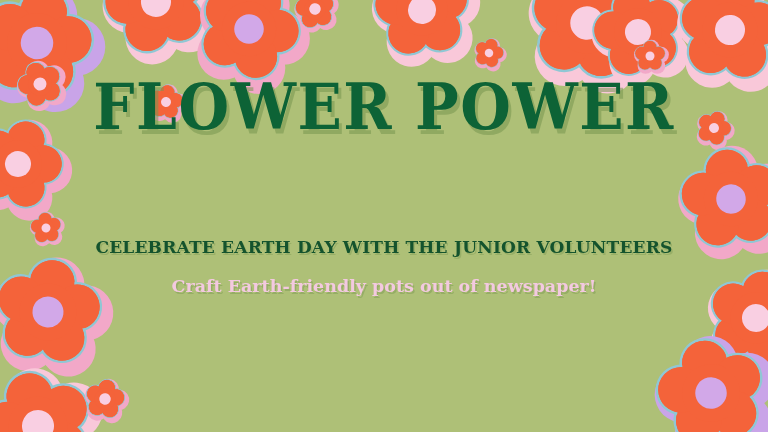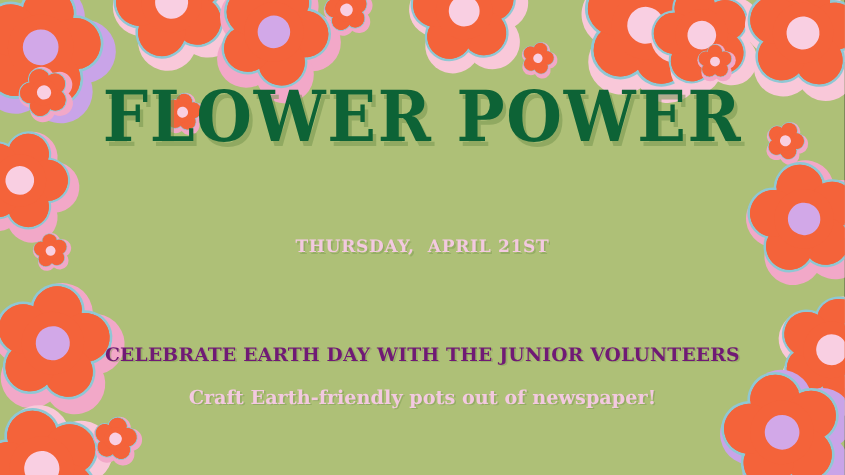--- a/index.html
+++ b/index.html
@@ -61,21 +61,21 @@
     line-height: 1.62;
     white-space: pre;
   }
 
   .headline {
     margin-top: 26px;
     font-family: "DejaVu Serif", "Liberation Serif", serif;
     font-size: 17px;
     font-weight: 700;
     letter-spacing: 0.2px;
-    color: #701a75;
+    color: #14532d;
     text-shadow: 1.5px 1.5px 0 rgba(120,150,80,0.40);
   }
 
   .activity {
     margin-top: 19px;
     font-family: "DejaVu Serif", "Liberation Serif", serif;
     font-size: 17.5px;
     font-weight: 700;
     color: #f3c9e0;
     text-shadow: 1.5px 1.5px 0 rgba(120,150,80,0.45);
@@ -696,21 +696,20 @@
           <circle cx="50" cy="50" r="12.5" fill="#f9cfe2"></circle>
         </svg>
       </div>
     </div>
 
   <div id="content">
 
     <div class="title">FLOWER POWER</div>
 
     <div class="datetime">
-      <div>THURSDAY,  APRIL 21ST</div>
     </div>
 
     <div class="headline">CELEBRATE EARTH DAY WITH THE JUNIOR VOLUNTEERS</div>
 
     <div class="activity first">Craft Earth-friendly pots out of newspaper!</div>
 
   </div>
 </div>
 
 </body></html>

